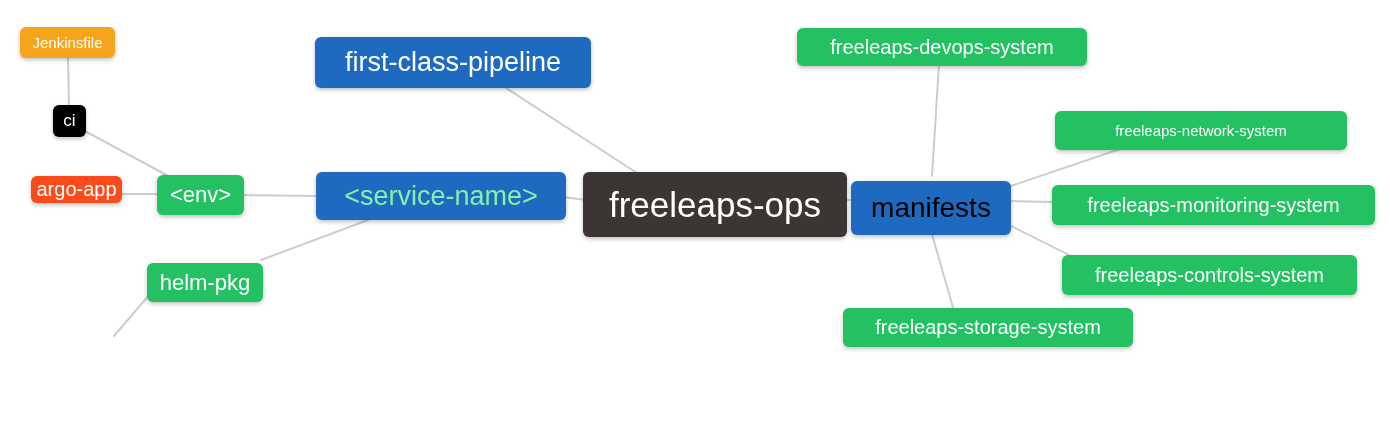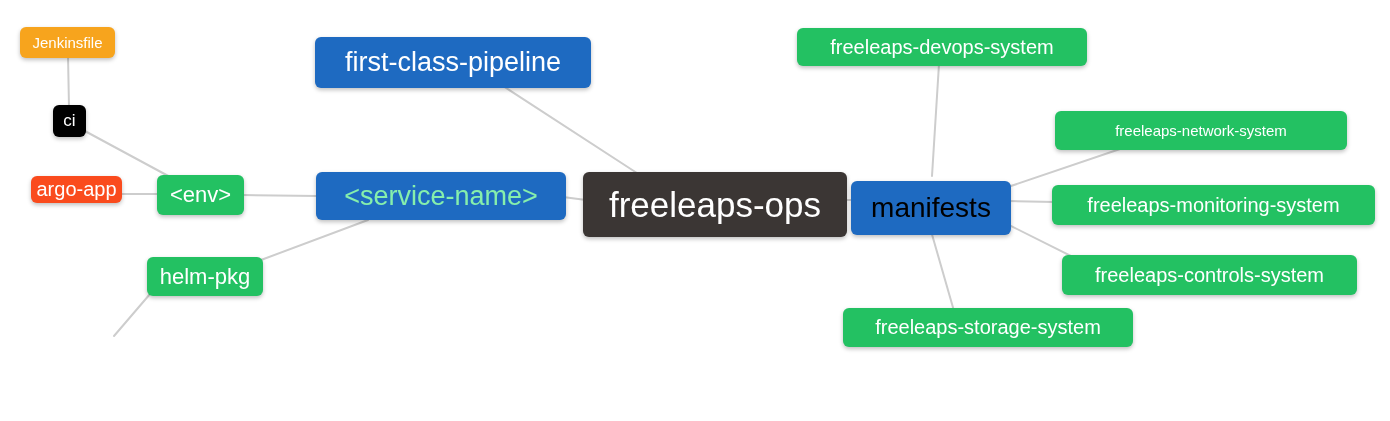--- a/index.html
+++ b/index.html
@@ -65,21 +65,21 @@
   </svg>
 
   <div class="node" style="left: 20px; top: 27px; width: 95px; height: 31px; font-size: 15px; background: rgb(247, 164, 29); color: rgb(255, 255, 255);">Jenkinsfile</div>
 
   <div class="node" style="left: 53px; top: 105px; width: 33px; height: 32px; font-size: 17px; background: #000000; color: rgb(255, 255, 255);">ci</div>
 
   <div class="node" style="left: 31px; top: 176px; width: 91px; height: 27px; font-size: 20px; background: rgb(250, 75, 29); color: rgb(255, 255, 255);">argo-app</div>
 
   <div class="node" style="left: 157px; top: 175px; width: 87px; height: 40px; font-size: 22px; background: rgb(35, 193, 98); color: rgb(255, 255, 255);">&lt;env&gt;</div>
 
-  <div class="node" style="left: 147px; top: 257px; width: 116px; height: 39px; font-size: 22px; background: rgb(35, 193, 98); color: rgb(255, 255, 255);">helm-pkg</div>
+  <div class="node" style="left: 147px; top: 263px; width: 116px; height: 39px; font-size: 22px; background: rgb(35, 193, 98); color: rgb(255, 255, 255);">helm-pkg</div>
 
 
   <div class="node" style="left: 315px; top: 37px; width: 276px; height: 51px; font-size: 27px; background: rgb(30, 106, 193); color: rgb(255, 255, 255);">first-class-pipeline</div>
 
   <div class="node" style="left: 316px; top: 172px; width: 250px; height: 48px; font-size: 27px; background: rgb(30, 106, 193); color: #86efac;">&lt;service-name&gt;</div>
 
   <div class="node" style="left: 583px; top: 172px; width: 264px; height: 65px; font-size: 35px; background: rgb(59, 54, 52); color: rgb(255, 255, 255);">freeleaps-ops</div>
 
   <div class="node" style="left: 851px; top: 173px; width: 160px; height: 54px; font-size: 28px; background: rgb(30, 106, 193); color: #000000; margin-top: 8px;">manifests</div>
 

